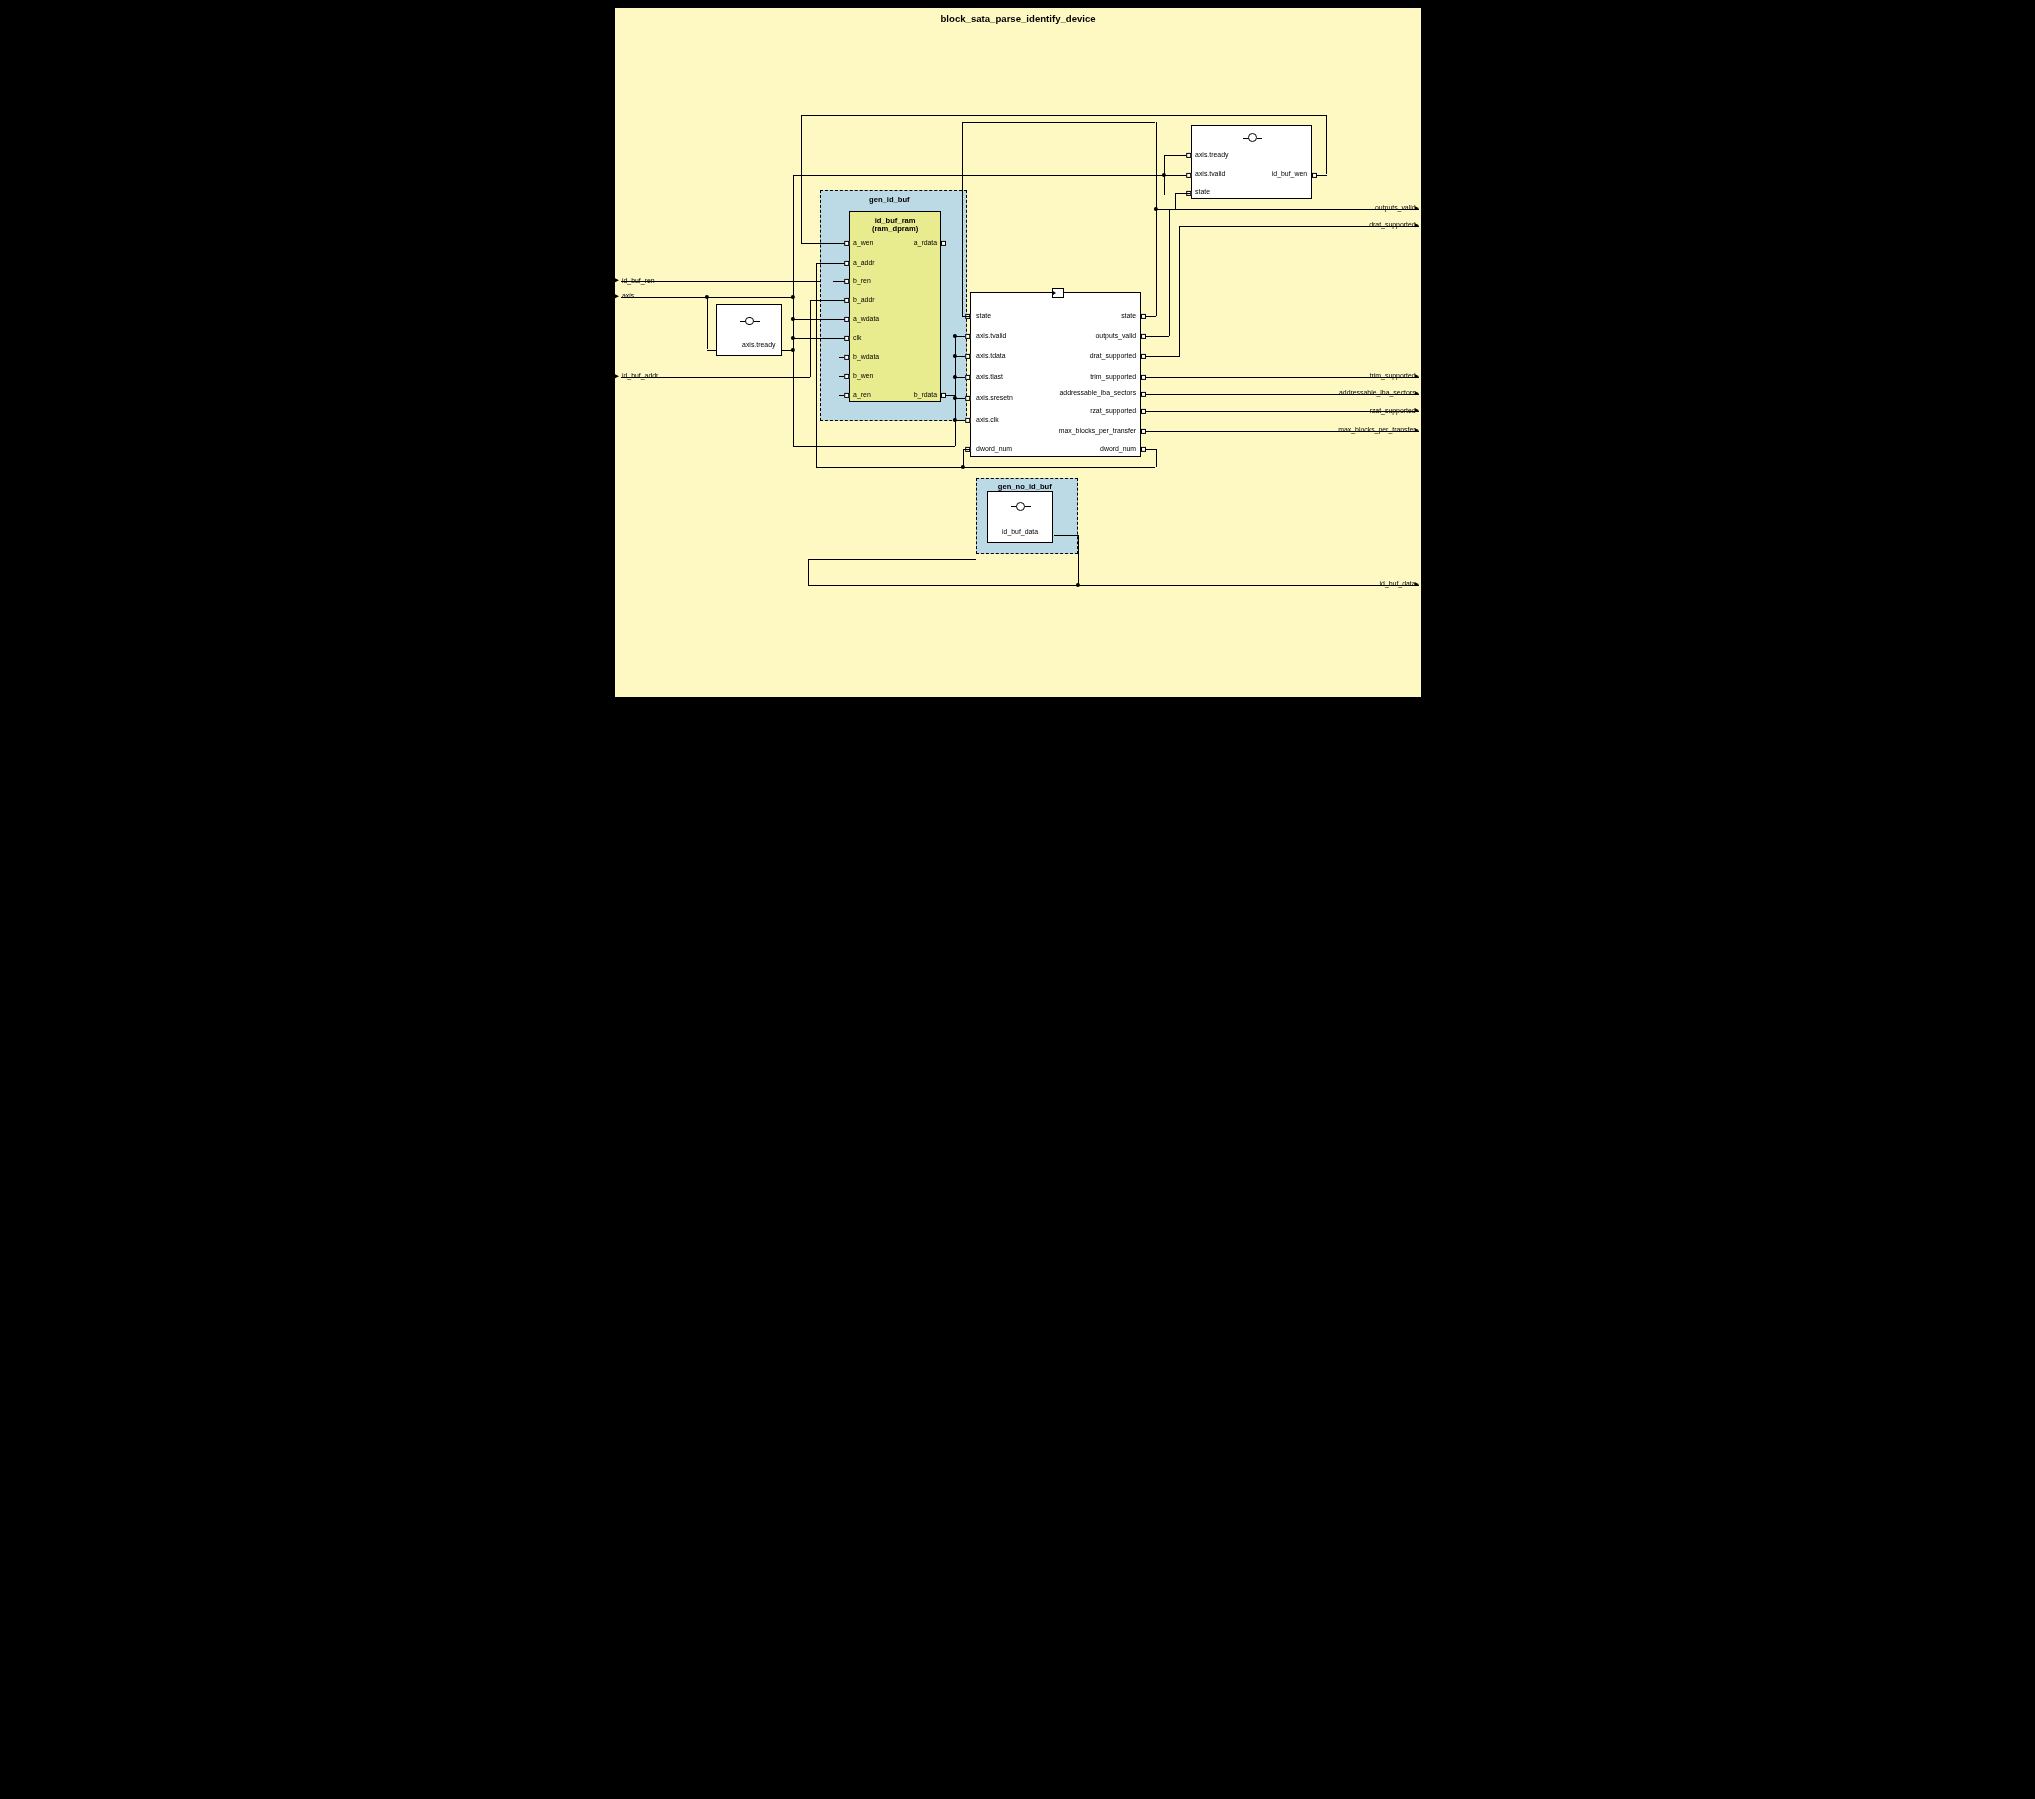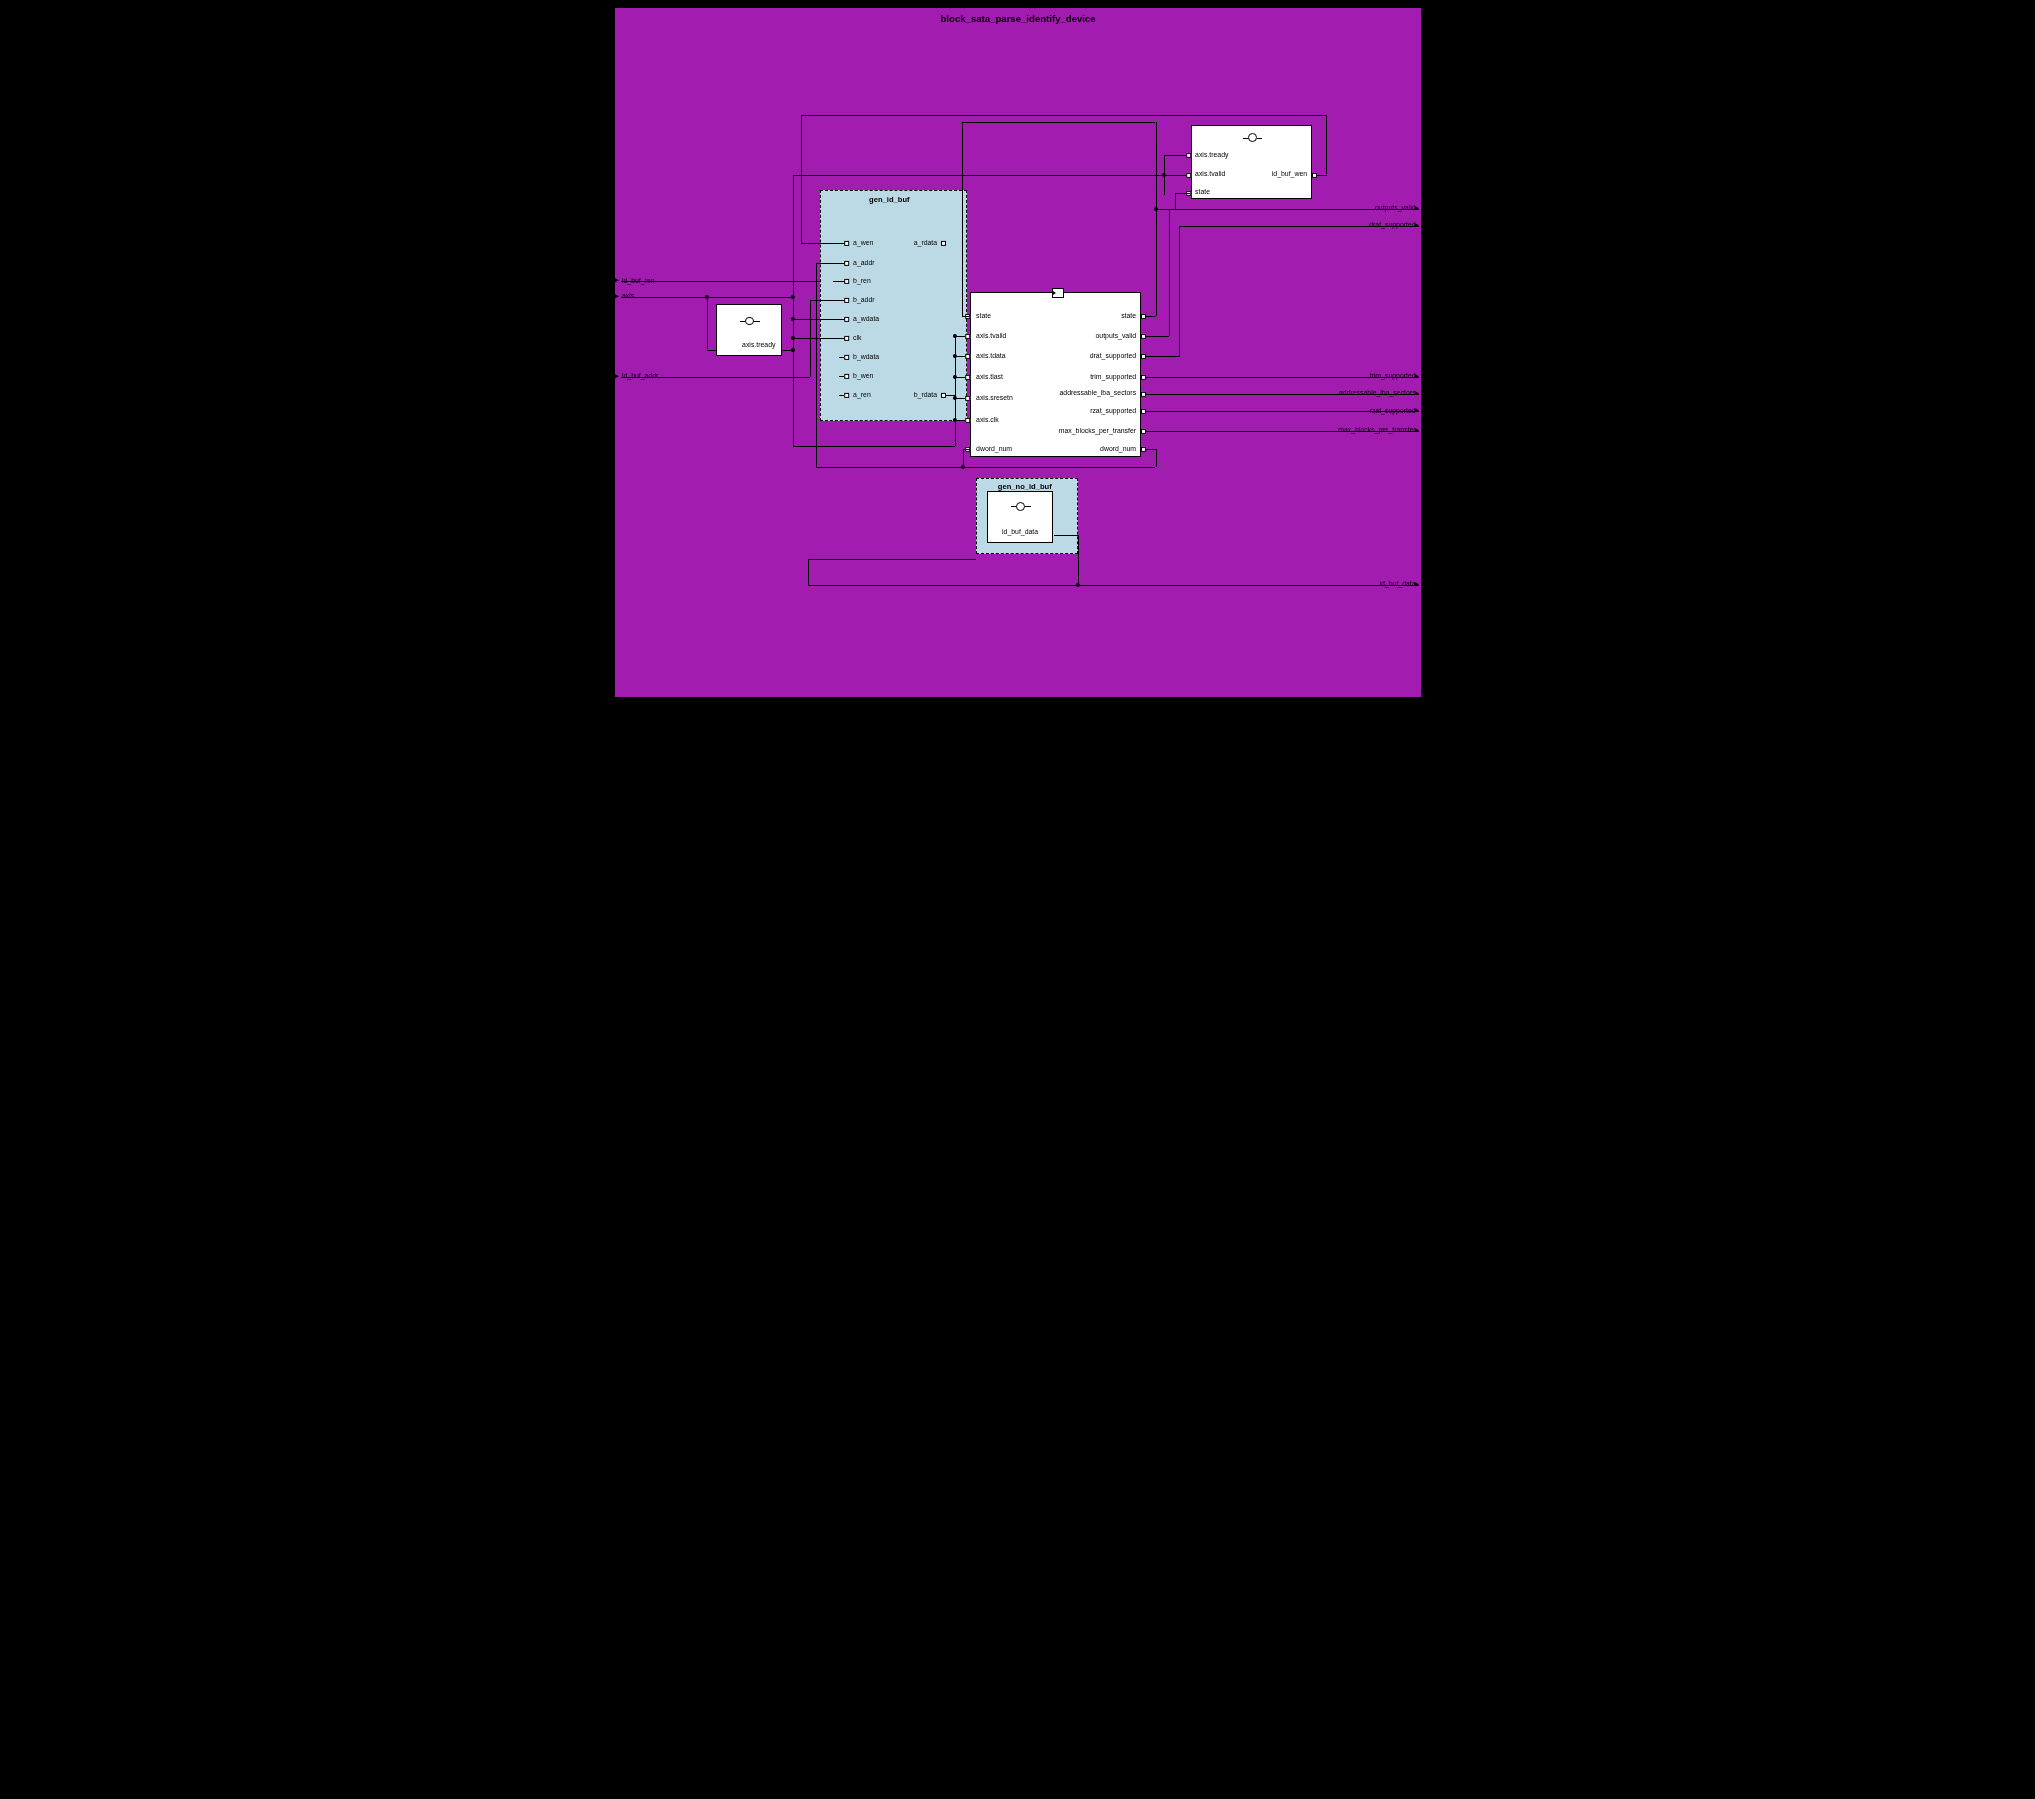--- a/index.html
+++ b/index.html
@@ -10,21 +10,21 @@
   }
   .page {
     background: #000;
     width: 826px;
     margin: 0 auto;
     padding: 6.9px 9.6px 83px 9.6px;
     box-sizing: border-box;
   }
   .sheet {
     position: relative;
-    background: #a21caf;
+    background: #fef9c3;
     border: 0.7px solid #000;
     width: 806px;
     height: 689px;
   }
   .title {
     position: absolute;
     top: 5.5px;
     left: 0;
     right: 0;
     text-align: center;
@@ -174,20 +174,24 @@
 
     <div class="hline bold" style="left:167px; top:342px; width:11px;"></div>
     <div class="dot" style="left:178px; top:342px;"></div>
 
     <div class="dashbox" style="left:205px; top:182px; width:147px; height:231px;">
       <div class="lbl bold" style="left:48px; top:4.1px; font-size:7.6px;">gen_id_buf</div>
     </div>
 
     <div class="box" style="left:216px; top:198px; width:126px; height:203px; border:none; background:transparent;"></div>
 
+    <div class="ram" style="left:234px; top:203px; width:92px; height:191px;">
+      <div class="lbl bold center" style="top:4.1px; font-size:7.6px;">id_buf_ram</div>
+      <div class="lbl bold center" style="top:12.4px; font-size:7.6px;">(ram_dpram)</div>
+    </div>
 
     <div class="portmark-l" style="left:234px; top:235px;"></div>
     <div class="lbl" style="left:238px; top:231px;">a_wen</div>
     <div class="portmark-l" style="left:234px; top:255px;"></div>
     <div class="lbl" style="left:238px; top:251px;">a_addr</div>
     <div class="portmark-l" style="left:234px; top:273px;"></div>
     <div class="lbl" style="left:238px; top:269px;">b_ren</div>
     <div class="portmark-l" style="left:234px; top:292px;"></div>
     <div class="lbl" style="left:238px; top:288px;">b_addr</div>
     <div class="portmark-l" style="left:234px; top:311px;"></div>

